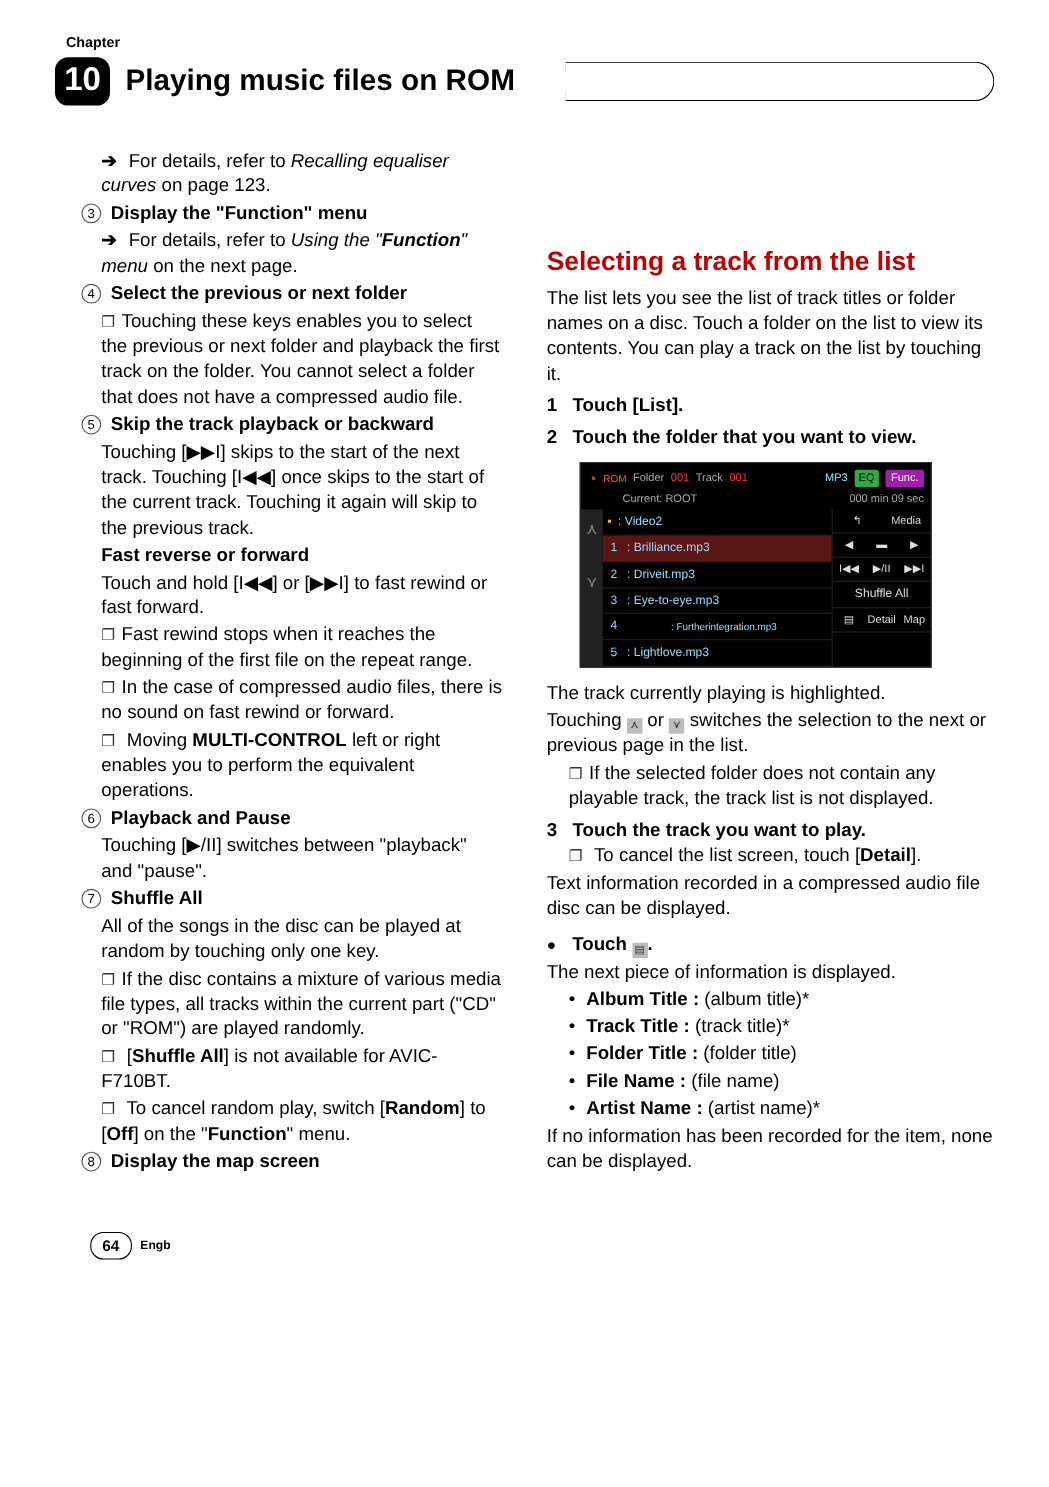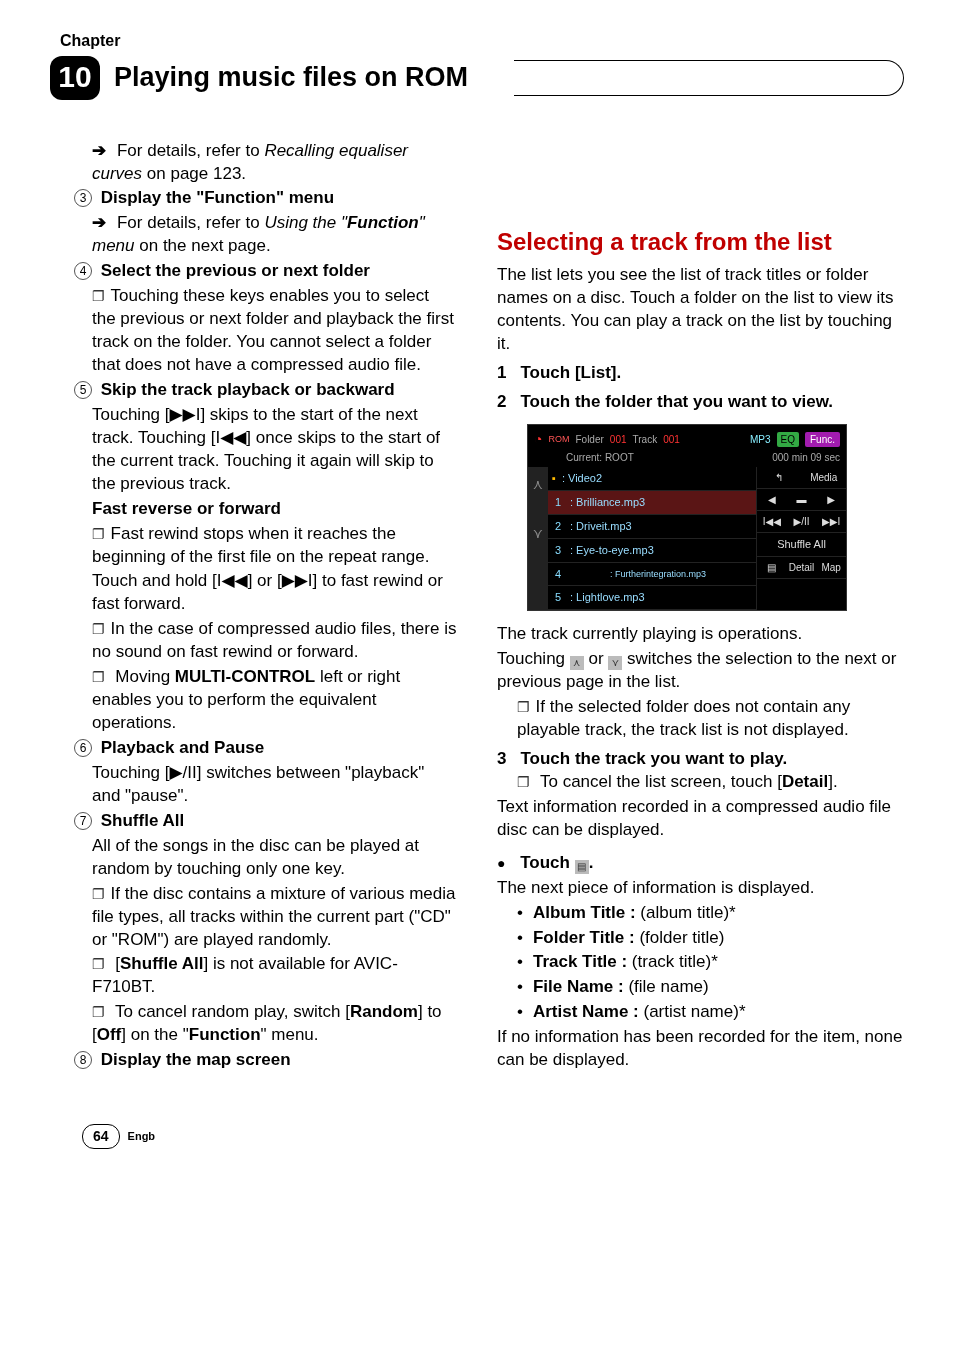--- a/index.html
+++ b/index.html
@@ -9,21 +9,21 @@
     color: #000;
     width: 954px;
     margin: 0 auto;
     font-size: 17px;
     line-height: 1.35;
   }
   .page {
     padding: 30px 50px 40px 50px;
   }
   .top-label {
-    font-size: 16px;
+    font-size: 13px;
     font-weight: bold;
     margin-left: 10px;
     margin-bottom: 4px;
   }
   .title-band {
     display: flex;
     align-items: center;
     margin-bottom: 40px;
   }
   .chapter-num {
@@ -195,24 +195,24 @@
       <p class="sub box">Touching these keys enables you to select the previous or next folder and playback the first track on the folder. You cannot select a folder that does not have a compressed audio file.</p>
 
       <p class="indent">
         <span class="list-num">5</span>
         <span class="b">Skip the track playback or backward</span>
       </p>
       <p class="sub" style="padding-left:42px;">
         <span>Touching [</span><span class="transport">▶▶I</span><span>] skips to the start of the next track. Touching [</span><span class="transport">I◀◀</span><span>] once skips to the start of the current track. Touching it again will skip to the previous track.</span>
       </p>
       <p class="sub b" style="padding-left:42px;">Fast reverse or forward</p>
-      <p class="sub box">Fast rewind stops when it reaches the beginning of the first file on the repeat range.</p>
       <p class="sub" style="padding-left:42px;">
         <span>Touch and hold [</span><span class="transport">I◀◀</span><span>] or [</span><span class="transport">▶▶I</span><span>] to fast rewind or fast forward.</span>
       </p>
+      <p class="sub box">Fast rewind stops when it reaches the beginning of the first file on the repeat range.</p>
       <p class="sub box">In the case of compressed audio files, there is no sound on fast rewind or forward.</p>
       <p class="sub box">
         <span>Moving </span><span class="b">MULTI-CONTROL</span><span> left or right enables you to perform the equivalent operations.</span>
       </p>
 
       <p class="indent">
         <span class="list-num">6</span>
         <span class="b">Playback and Pause</span>
       </p>
       <p class="sub" style="padding-left:42px;">
@@ -321,21 +321,21 @@
               <div class="crow">
                 <div>▤</div>
                 <div>Detail</div>
                 <div>Map</div>
               </div>
             </div>
           </div>
         </div>
       </div>
 
-      <p>The track currently playing is operations.</p>
+      <p>The track currently playing is highlighted.</p>
       <p>
         <span>Touching </span><span class="icon-up">⋏</span><span> or </span><span class="icon-down">⋎</span><span> switches the selection to the next or previous page in the list.</span>
       </p>
       <p class="box" style="padding-left:20px;">If the selected folder does not contain any playable track, the track list is not displayed.</p>
 
       <div class="step-row">
         <div class="step-num">3</div>
         <div class="step-body">Touch the track you want to play.</div>
       </div>
       <p class="box" style="padding-left:20px;">
@@ -343,22 +343,22 @@
       </p>
 
       <p>Text information recorded in a compressed audio file disc can be displayed.</p>
 
       <p class="dot-lead" style="margin-top:10px;">
         <span class="b">Touch </span><span class="icon-info">▤</span><span class="b">.</span>
       </p>
       <p>The next piece of information is displayed.</p>
 
       <p class="bullet-dot" style="padding-left:20px;"><span class="b">Album Title :</span><span> (album title)*</span></p>
+      <p class="bullet-dot" style="padding-left:20px;"><span class="b">Track Title :</span><span> (track title)*</span></p>
       <p class="bullet-dot" style="padding-left:20px;"><span class="b">Folder Title :</span><span> (folder title)</span></p>
-      <p class="bullet-dot" style="padding-left:20px;"><span class="b">Track Title :</span><span> (track title)*</span></p>
       <p class="bullet-dot" style="padding-left:20px;"><span class="b">File Name :</span><span> (file name)</span></p>
       <p class="bullet-dot" style="padding-left:20px;"><span class="b">Artist Name :</span><span> (artist name)*</span></p>
 
       <p>If no information has been recorded for the item, none can be displayed.</p>
     </div>
   </div>
 
   <div class="footer">
     <div class="page-num">64</div>
     <div class="engb">Engb</div>

